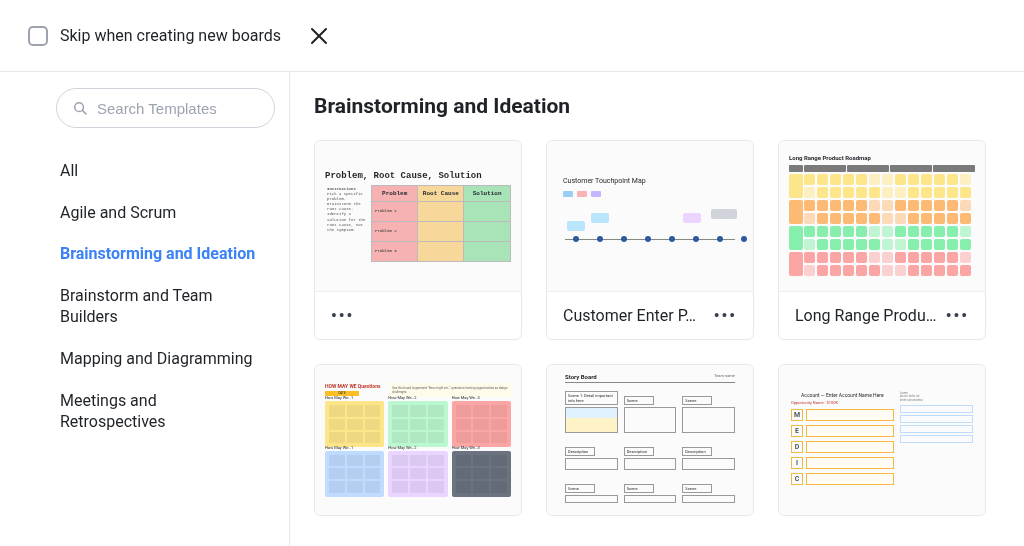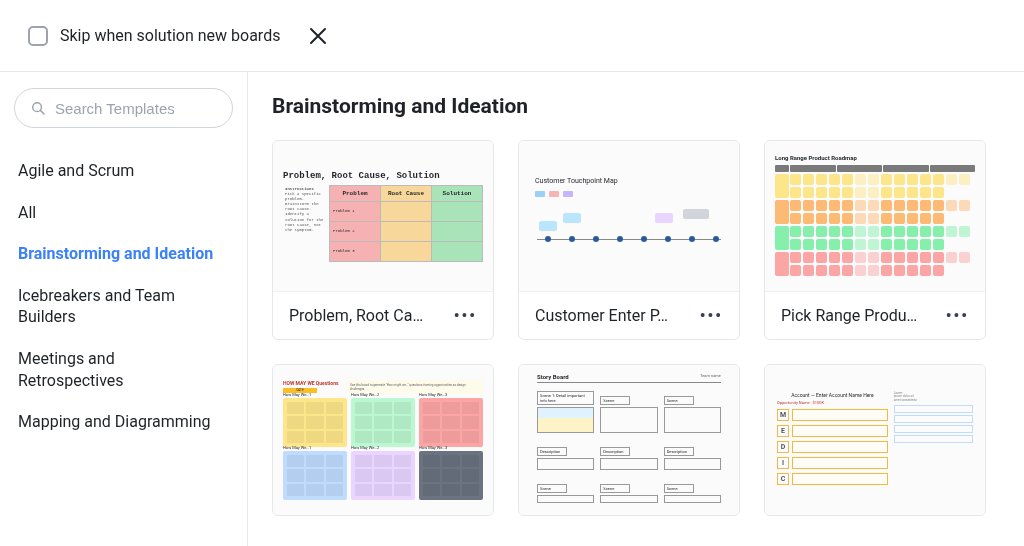--- a/index.html
+++ b/index.html
@@ -49,20 +49,21 @@
       width: 20px;
       height: 20px;
       display: flex;
       align-items: center;
       justify-content: center;
       cursor: pointer;
     }
     .body {
       display: flex;
       height: calc(546px - 72px);
+      padding-left: 42px;
     }
     .sidebar {
       width: 248px;
       border-right: 1px solid #e5e7eb;
       display: flex;
       flex-direction: column;
       position: relative;
     }
     .search-wrap {
       padding: 16px 14px 16px 14px;
@@ -230,21 +231,21 @@
     ::-webkit-scrollbar-track { background:#f3f4f6; }
     ::-webkit-scrollbar-thumb { background:#c4c8cc; border-radius:7px; border:3px solid #f3f4f6; }
   </style>
 </head>
 <body>
 
 <div class="header">
   <div class="header-right">
     <label class="skip-group">
       <span class="checkbox"></span>
-      <span class="skip-label">Skip when solution new boards</span>
+      <span class="skip-label">Skip when creating new boards</span>
     </label>
     <div class="close-btn">
       <svg width="18" height="18" viewBox="0 0 18 18">
           <path d="M2 2 L16 16 M16 2 L2 16" stroke="#1f2328" stroke-width="2" stroke-linecap="round"></path>
         </svg>
     </div>
   </div>
 </div>
 
 <div class="body">
@@ -252,26 +253,26 @@
     <div class="search-wrap">
       <div class="search-box">
         <svg width="16" height="16" viewBox="0 0 16 16">
             <circle cx="7" cy="7" r="5" stroke="#9ca3af" stroke-width="1.7" fill="none"></circle>
             <path d="M11 11 L15 15" stroke="#9ca3af" stroke-width="1.7" stroke-linecap="round"></path>
           </svg>
         <input type="text" placeholder="Search Templates" style="">
       </div>
     </div>
     <div class="categories">
+      <div class="cat-item">All</div>
       <div class="cat-item">Agile and Scrum</div>
-      <div class="cat-item">All</div>
       <div class="cat-item active">Brainstorming and Ideation</div>
-      <div class="cat-item">Icebreakers and Team Builders</div>
+      <div class="cat-item">Brainstorm and Team Builders</div>
+      <div class="cat-item">Mapping and Diagramming</div>
       <div class="cat-item">Meetings and Retrospectives</div>
-      <div class="cat-item">Mapping and Diagramming</div>
     </div>
   </aside>
 
   <main class="main">
     <div class="section-title">Brainstorming and Ideation</div>
     <div class="grid">
 
       <div class="card">
         <div class="card-thumb">
           <div class="th1">
@@ -299,21 +300,20 @@
                       <td>Problem 3</td>
                       <td></td>
                       <td></td>
                     </tr>
               </tbody>
                 </table>
             </div>
           </div>
         </div>
         <div class="card-footer">
-          <div class="card-title">Problem, Root Ca…</div>
           <div class="dots">•••</div>
         </div>
       </div>
 
       <div class="card">
         <div class="card-thumb">
           <div class="th2">
             <div class="t2-title">Customer Touchpoint Map</div>
             <div class="t2-legend">
                 <span style="background:#9ad0f5"></span>
@@ -474,21 +474,21 @@
                   <div class="t3-cell" style="background: rgb(252, 165, 165);"></div>
                   <div class="t3-cell" style="background: rgb(252, 165, 165);"></div>
                   <div class="t3-cell" style="background: rgb(252, 165, 165);"></div>
                   <div class="t3-cell" style="background: rgb(252, 165, 165);"></div>
                   <div class="t3-cell" style="background: rgb(252, 165, 165);"></div>
                 </div>
               </div>
           </div>
         </div>
         <div class="card-footer">
-          <div class="card-title">Pick Range Produ…</div>
+          <div class="card-title">Long Range Produ…</div>
           <div class="dots">•••</div>
         </div>
       </div>
 
       <div class="card">
         <div class="card-thumb">
           <div class="th4">
             <div class="t4-top">
               <div class="t4-desc">
                 <div class="dt">HOW MAY WE Questions</div>

